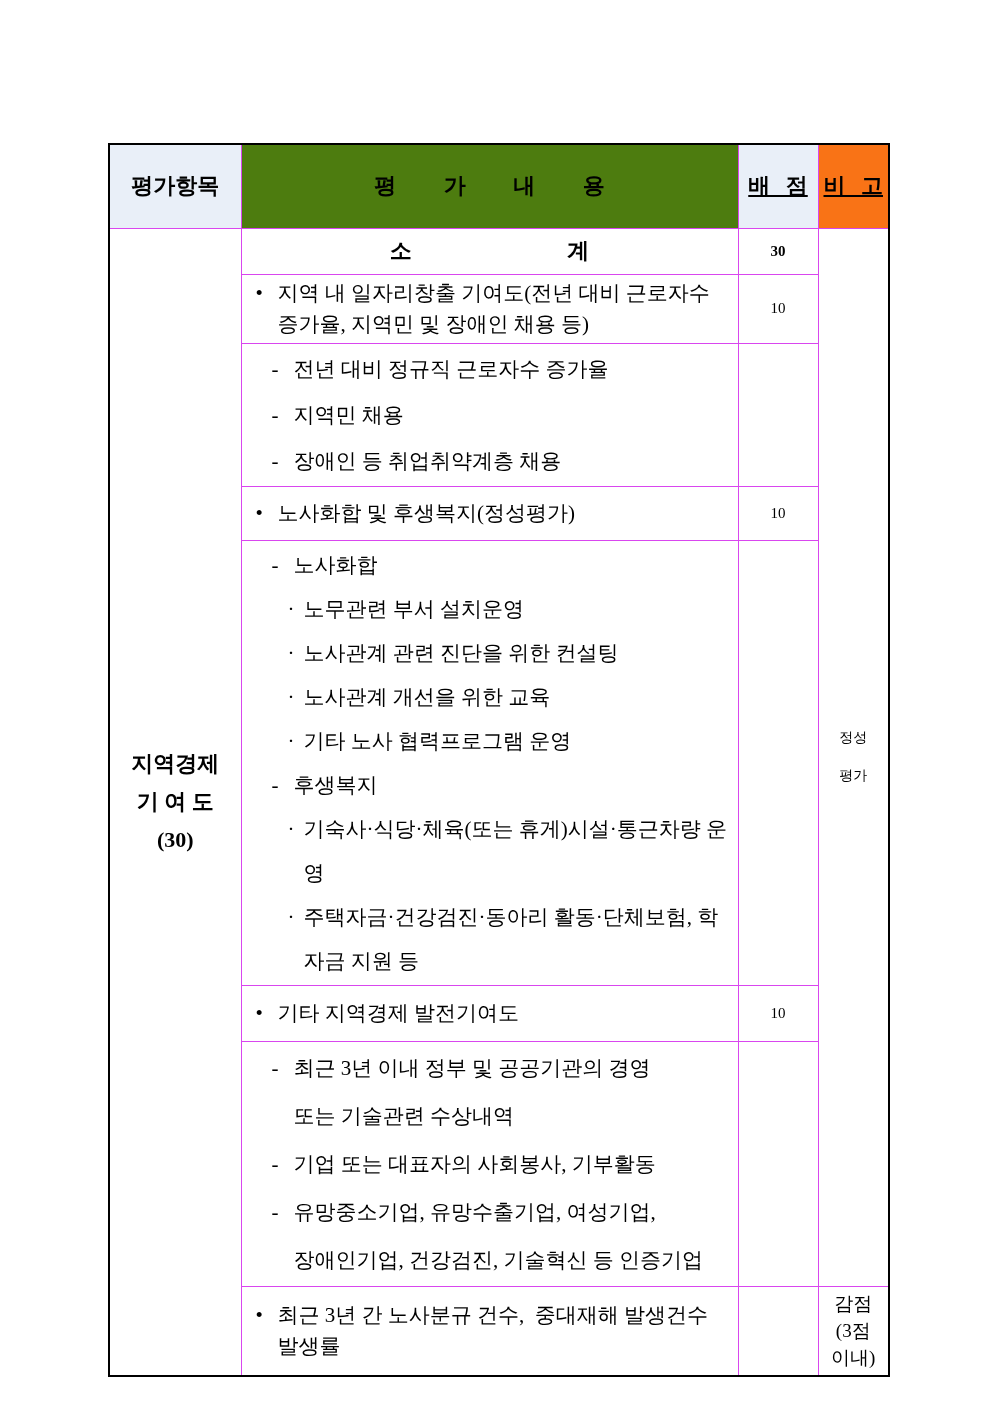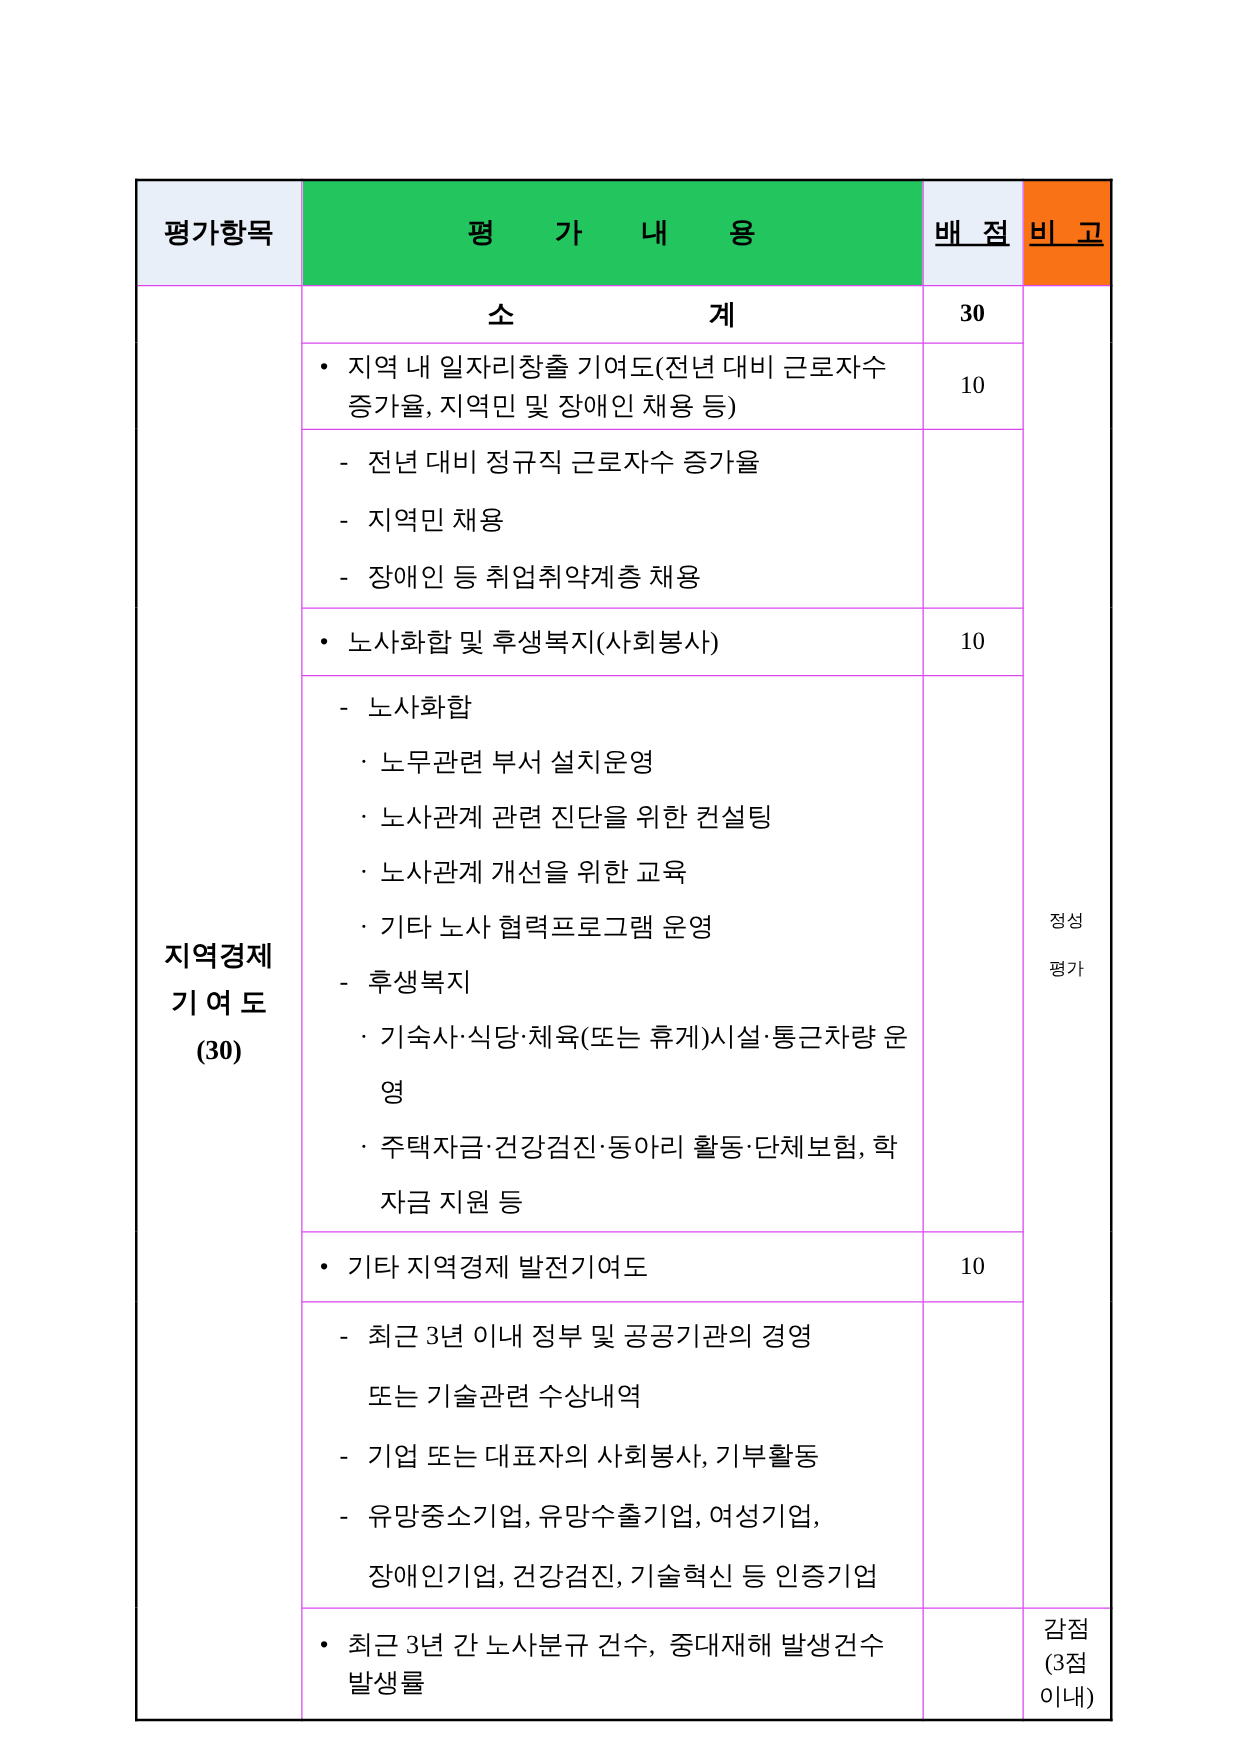--- a/index.html
+++ b/index.html
@@ -30,21 +30,21 @@
   .hdr-content { word-spacing: 42px; }
   .hdr-two { word-spacing: 10px; text-decoration: underline; }
 
   
   td.category-td { text-align: center; font-weight: bold; font-size: 22px; line-height: 38px; }
   td.remark-td { text-align: center; font-size: 14px; line-height: 38px; }
   td.remark-deduct-td { text-align: center; font-size: 19px; line-height: 27px; }
 
   
   td.subtotal-td { text-align: center; font-weight: bold; font-size: 22px; word-spacing: 150px; }
-  td.score-td { text-align: center; font-size: 20px; }
+  td.score-td { text-align: center; font-size: 15px; }
   td.score-td.bold { font-weight: bold; }
 
   
   td.content-td { font-size: 21px; }
   .li { display: flex; align-items: baseline; }
   .li .mk { flex: 0 0 22px; }
   .li .tx { flex: 1 1 auto; white-space: pre-wrap; }
   .bullet-li { padding: 0 8px 0 12px; line-height: 31px; }
   .dash-li  { padding-left: 28px; padding-right: 6px; }
   .dot-li   { padding-left: 44px; padding-right: 6px; }
@@ -69,21 +69,21 @@
     <colgroup>
       <col style="width:132px">
         <col style="width:497px">
         <col style="width:80px">
         <col style="width:71px">
     </colgroup>
 
     <tbody>
         <tr>
       <td class="th" style="background: rgb(233, 239, 248);">평가항목</td>
-      <td class="th hdr-content" style="background: #22c55e; margin-left: 48px;">평 가 내 용</td>
+      <td class="th hdr-content" style="background: #4d7c0f; margin-left: 48px;">평 가 내 용</td>
       <td class="th hdr-two" style="background: rgb(233, 239, 248);">배 점</td>
       <td class="th hdr-two" style="background: #f97316;">비 고</td>
     </tr>
 
     <tr style="height:46px">
       <td rowspan="8" class="category-td">
         <div>지역경제</div>
         <div>기 여 도</div>
         <div>(30)</div>
       </td>
@@ -120,21 +120,21 @@
               <span class="tx">장애인 등 취업취약계층 채용</span>
             </div>
       </td>
       <td class="score-td"></td>
     </tr>
 
     <tr style="height:54px">
       <td class="content-td">
         <div class="li bullet-li">
           <span class="mk">•</span>
-          <span class="tx">노사화합 및 후생복지(사회봉사)</span>
+          <span class="tx">노사화합 및 후생복지(정성평가)</span>
         </div>
       </td>
       <td class="score-td">10</td>
     </tr>
 
     <tr style="height:354px">
       <td class="content-td lh44">
         <div class="li dash-li">
               <span class="mk">-</span>
               <span class="tx">노사화합</span>

